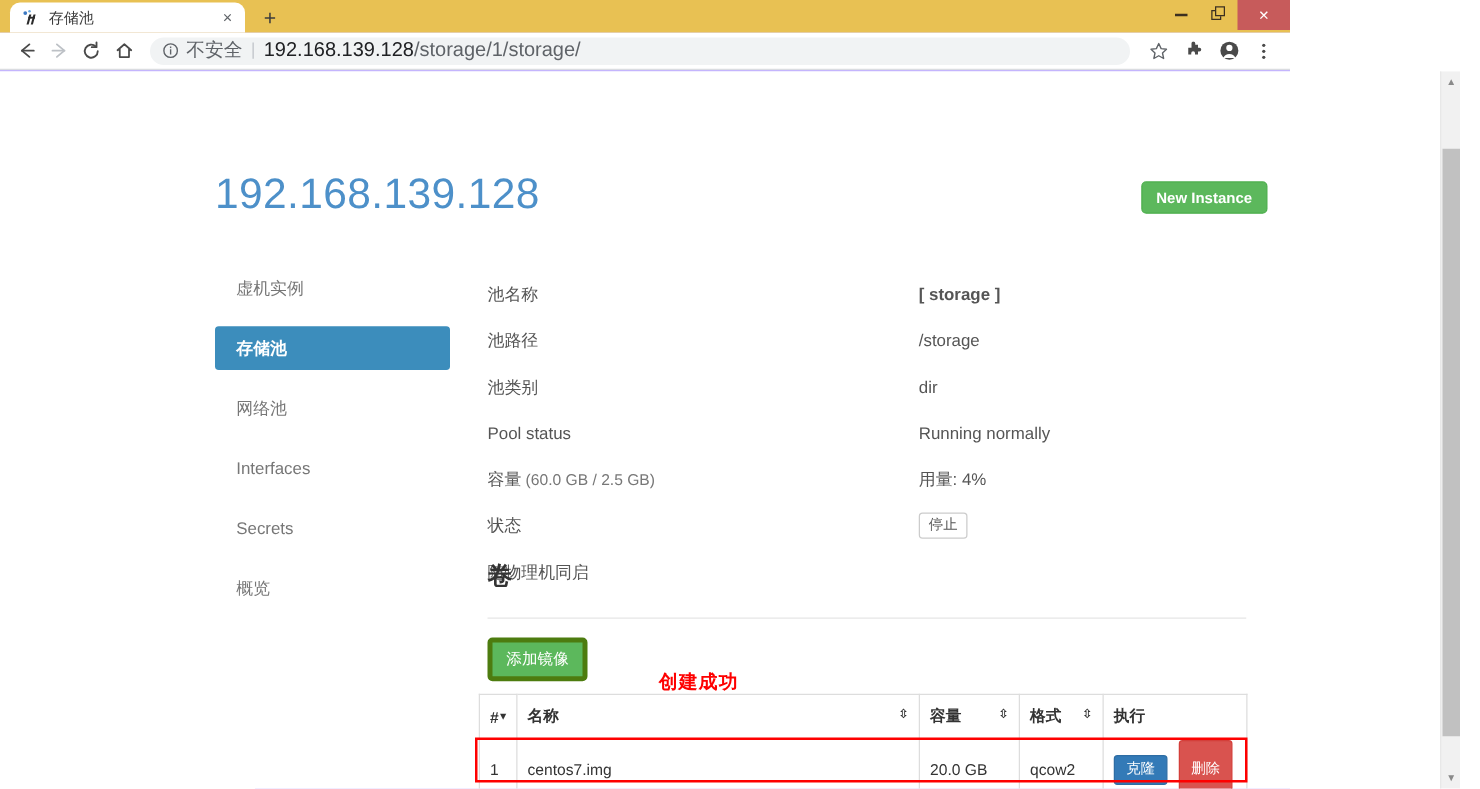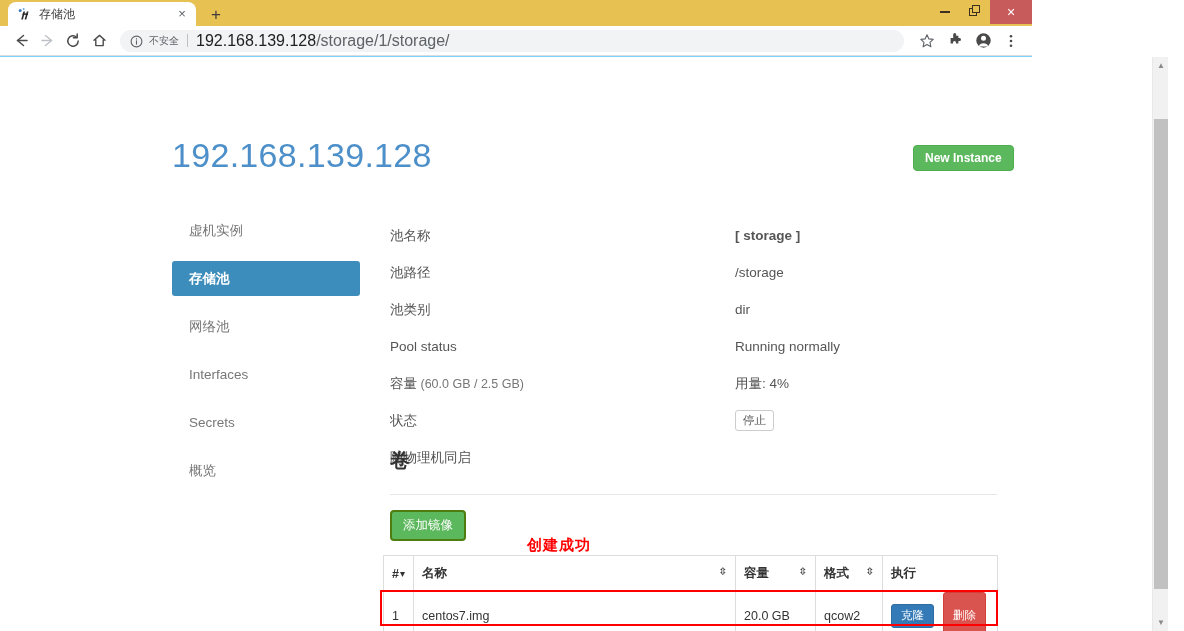--- a/index.html
+++ b/index.html
@@ -5,21 +5,21 @@
   * { box-sizing: border-box; }
   html, body {
     margin: 0; padding: 0;
     width: 1184px; height: 631px;
     overflow: hidden;
     background: #ffffff;
     font-family: "Liberation Sans", "DejaVu Sans", sans-serif;
   }
 
   
-  .browser { width: 1032px; height: 631px; position: relative; background:#7dd3fc; }
+  .browser { width: 1032px; height: 631px; position: relative; background:#c4b5fd; }
 
   
   .tabstrip {
     height: 26px; background: #e8c153; position: relative;
     display: flex; align-items: flex-end;
   }
   .tab {
     height: 24px; width: 188px; margin-left: 8px;
     background: #ffffff; border-radius: 8px 8px 0 0;
     display: flex; align-items: center; padding: 0 6px 0 9px;
@@ -63,21 +63,21 @@
     display: flex; align-items: center; justify-content: center;
     color: #5f6368;
   }
   .navbtn.dim { color: #bdc1c6; }
   .omnibox {
     flex: 1; height: 22px; background: #f1f3f4; border-radius: 11px;
     margin: 0 8px; display: flex; align-items: center; padding: 0 10px;
     min-width: 0;
   }
   .omni-info { width: 13px; height: 13px; flex: 0 0 13px; margin-right: 6px; color: #5f6368; }
-  .omni-warn { font-size: 10px; color: #5f6368; white-space: nowrap; }
+  .omni-warn { font-size: 15px; color: #5f6368; white-space: nowrap; }
   .omni-sep { width: 1px; height: 13px; background: #bdc1c6; margin: 0 8px; flex: 0 0 1px; }
   .omni-url { font-size: 16px; color: #5f6368; white-space: nowrap; overflow: hidden; }
   .omni-url b { color: #202124; font-weight: 400; }
   .tbicon { width: 26px; height: 26px; flex: 0 0 26px; display:flex; align-items:center; justify-content:center; color:#5f6368; margin-left: 2px;}
 
   
   .viewport {
     position: absolute; left: 0; top: 57px; width: 1184px; height: 574px;
     background: #ffffff; overflow: hidden;
   }
@@ -134,21 +134,21 @@
   .vol-title {
     position: absolute; left: 390px; top: 390px;
     font-size: 20px; color: #333; font-weight: bold;
   }
   .vol-hr {
     position: absolute; left: 390px; top: 437px; width: 607px; height: 1px;
     background: #e6e6e6;
   }
   .btn-addimg {
     position: absolute; left: 390px; top: 453px;
-    background: #5cb85c; border: 2px solid #4d7c0f; color: #ffffff;
+    background: #5cb85c; border: 4px solid #4d7c0f; color: #ffffff;
     font-size: 12.5px; padding: 7px 11px; border-radius: 4px; line-height: 1;
   }
 
   
   .voltable {
     position: absolute; left: 383px; top: 498px; width: 614px;
     border-collapse: collapse; table-layout: fixed;
     font-size: 12.5px; color: #333;
   }
   .voltable th, .voltable td {

